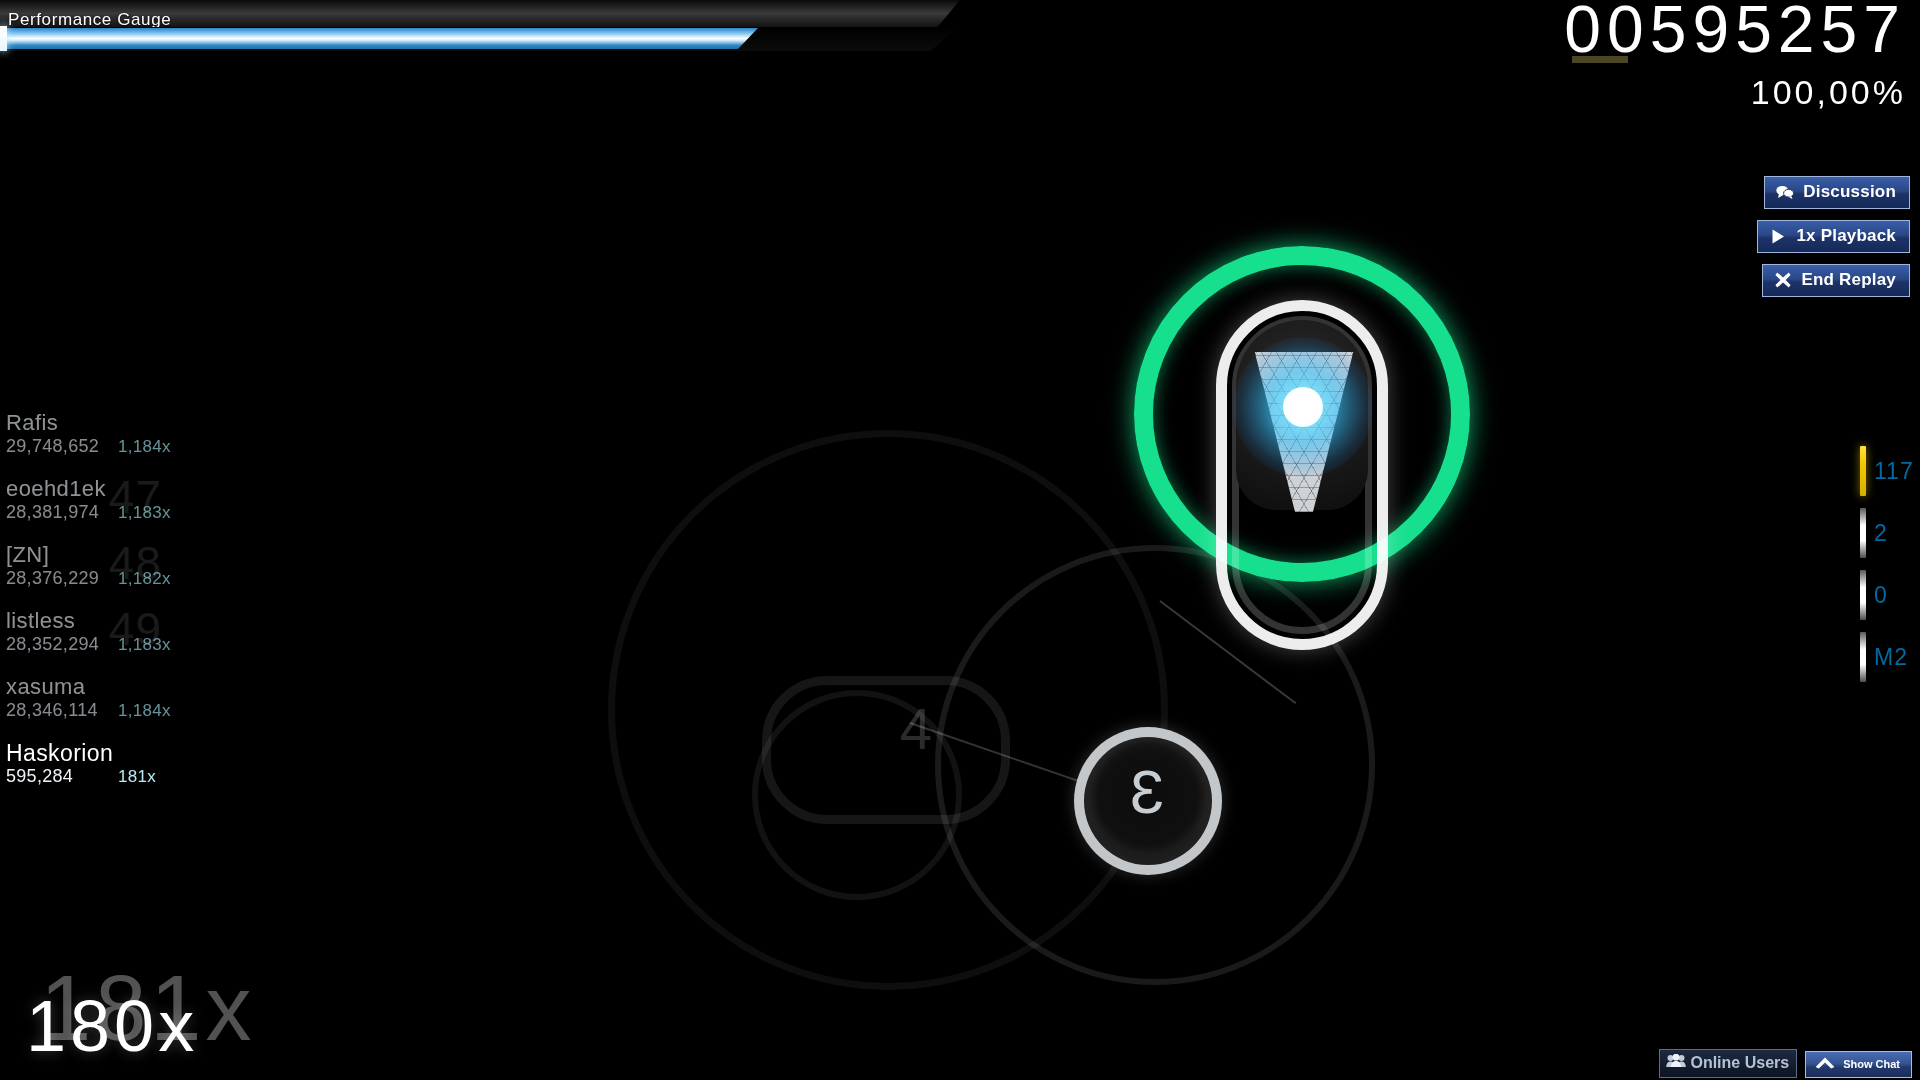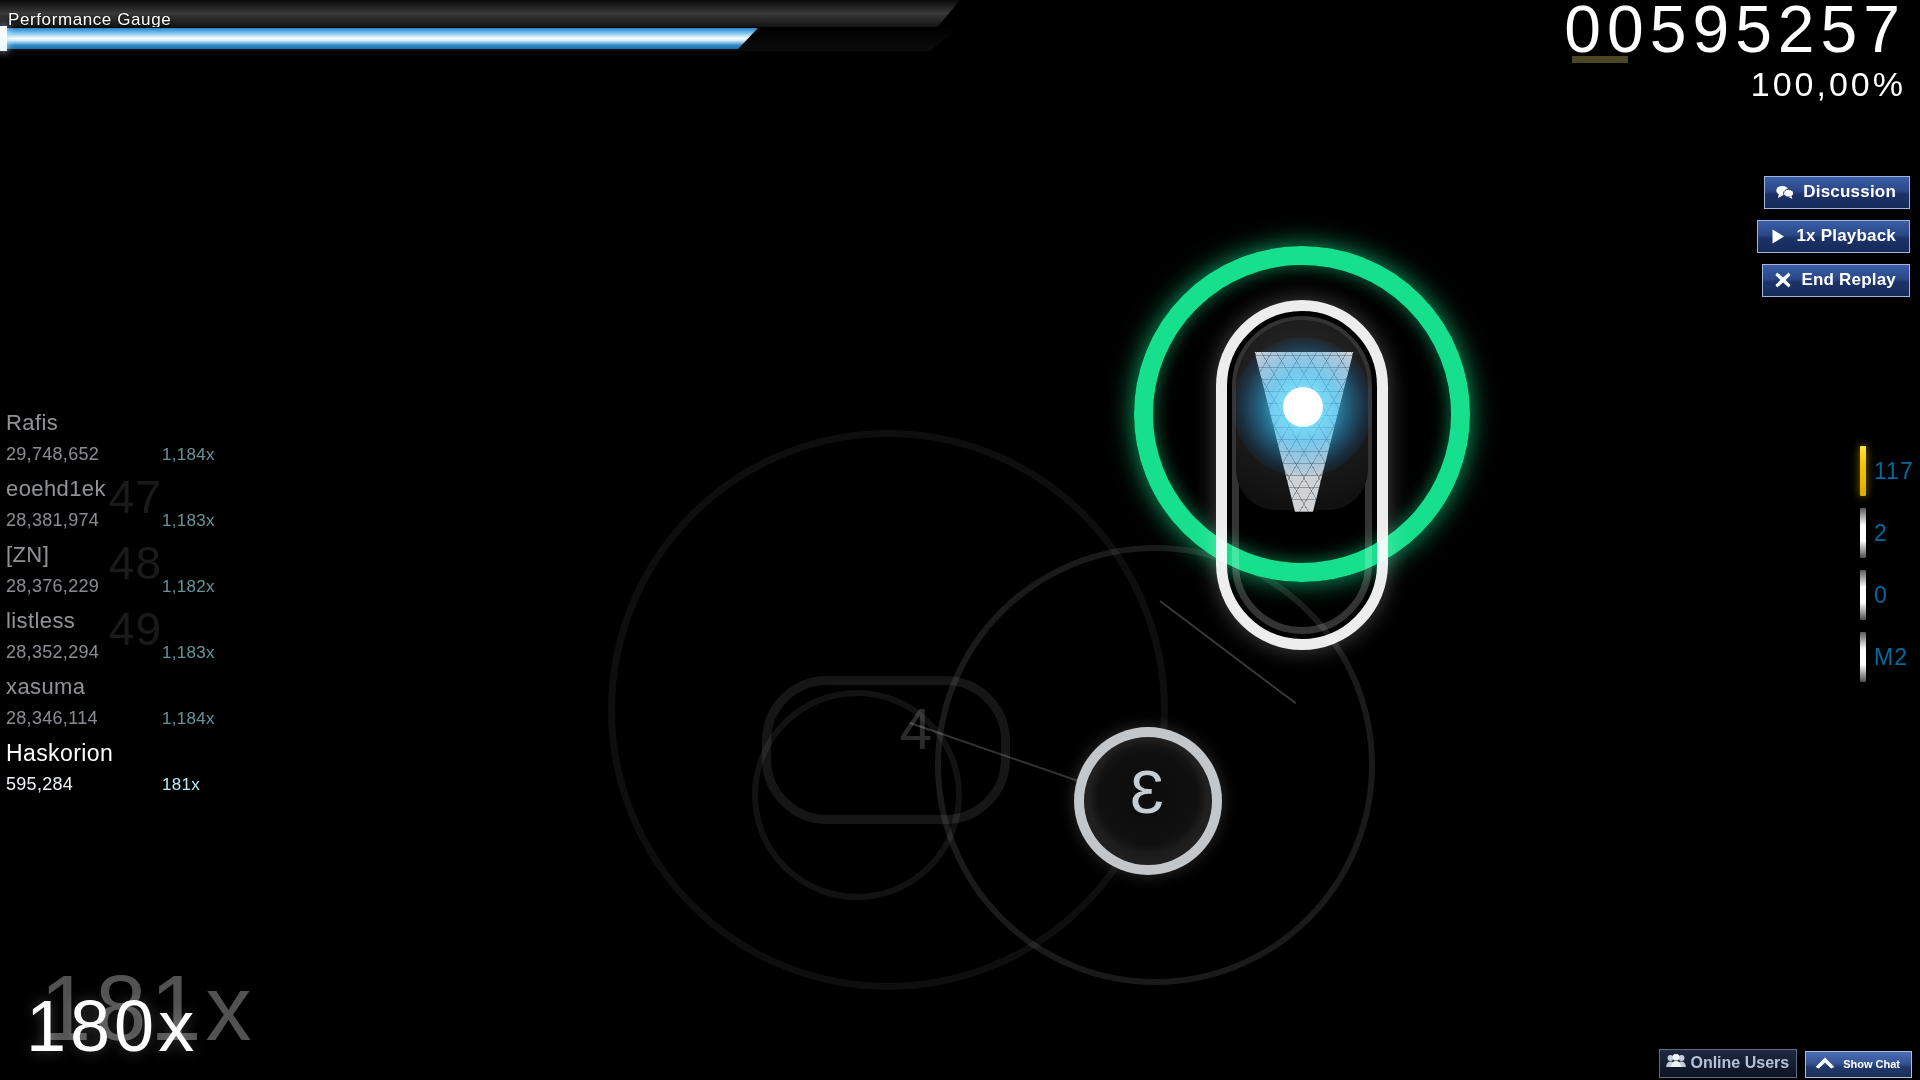--- a/index.html
+++ b/index.html
@@ -75,21 +75,21 @@
     position: absolute; right: 292px; top: 56px;
     width: 56px; height: 7px;
     background: #4b4726;
   }
   #accuracy {
     color: #fff;
     font-size: 34px;
     line-height: 36px;
     letter-spacing: 3px;
     font-weight: 300;
-    margin-top: 6px;
+    margin-top: 14px;
     white-space: nowrap;
   }
 
   
   #replay-title {
     position: absolute; left: 14px; top: 132px;
     color: #f2f2f2;
     font-size: 24px;
     letter-spacing: .2px;
     text-shadow: 0 1px 3px rgba(0,0,0,.95);
@@ -134,21 +134,21 @@
     color: rgba(255,255,255,.10);
     letter-spacing: 1px;
     pointer-events: none;
   }
   .lb-name {
     font-size: 22px; font-weight: 300;
     color: rgba(230,235,240,.62);
     letter-spacing: .4px;
     line-height: 26px;
   }
-  .lb-row2 { display: flex; align-items: baseline; margin-top: 8px; gap: 44px; }
+  .lb-row2 { display: flex; align-items: baseline; margin-top: 0; }
   .lb-score {
     font-size: 18px; font-weight: 300;
     color: rgba(225,232,240,.60);
     letter-spacing: .3px;
     width: 112px;
   }
   .lb-combo {
     font-size: 17px; font-weight: 300;
     color: rgba(150,215,225,.68);
     letter-spacing: .3px;

